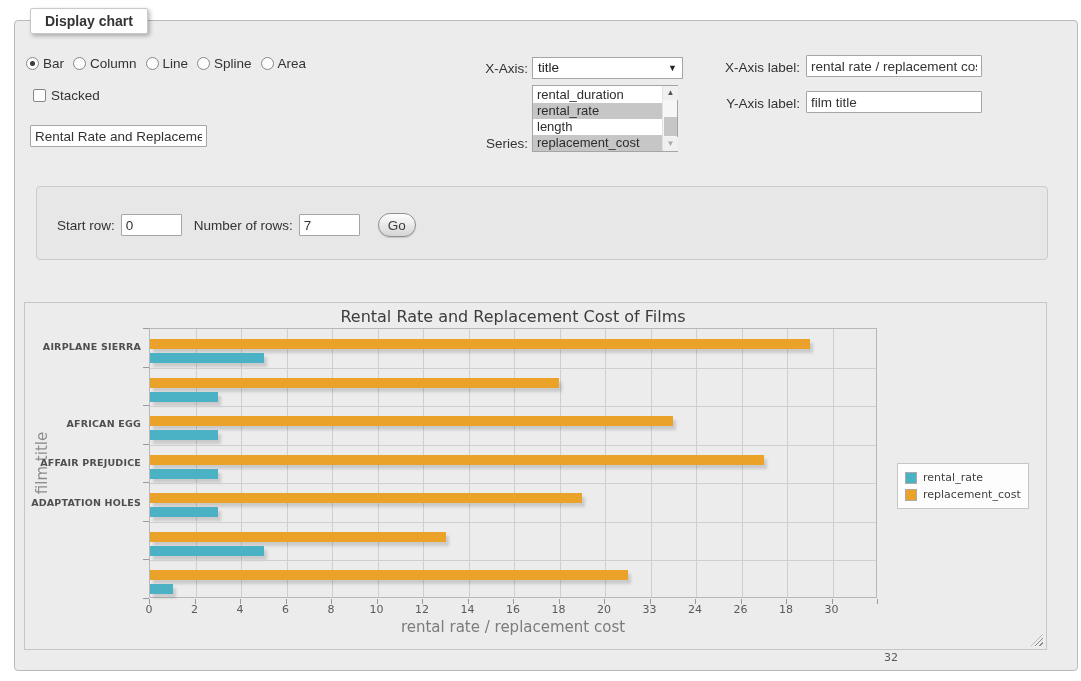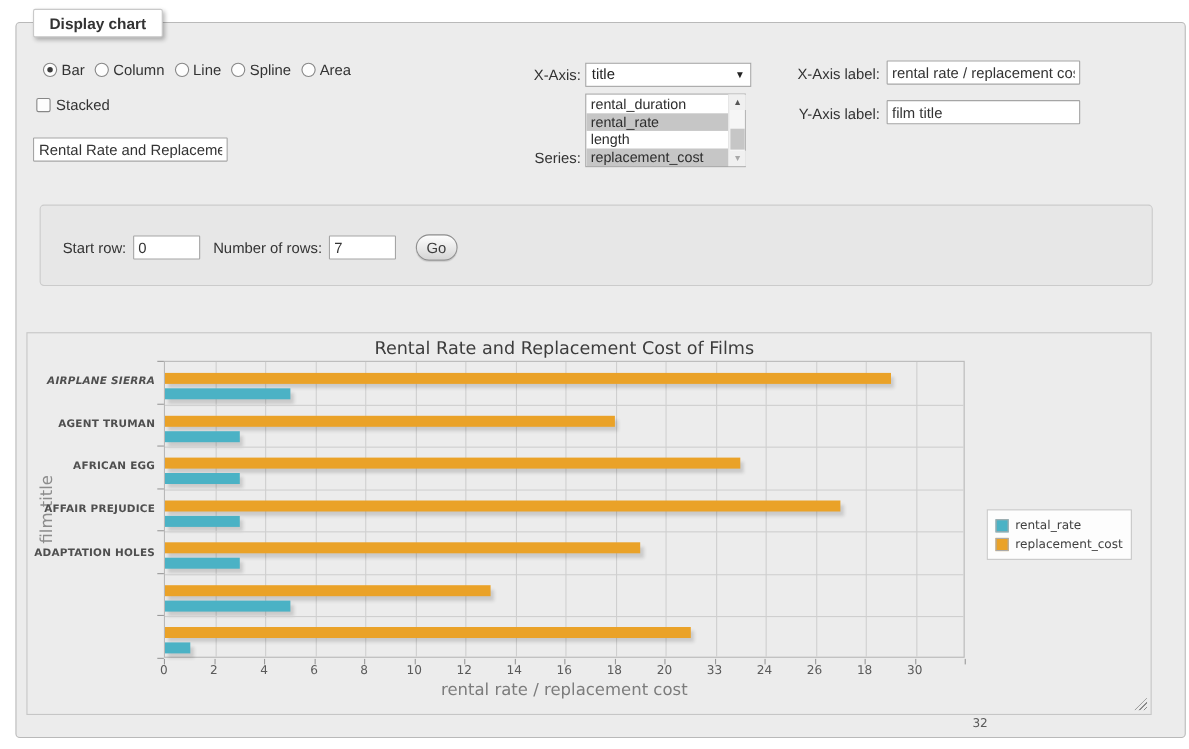--- a/index.html
+++ b/index.html
@@ -9,21 +9,21 @@
 
   
   #fieldset { left:14px; top:20px; width:1064px; height:651px;
               background:#ececec; border:1px solid #b9b9b9; border-radius:4px; }
   #fieldset-legend { left:30px; top:8px; background:#fff; border:1px solid #c9c9c9;
               border-radius:2px; padding:4px 14px; font-size:14px; font-weight:bold;
               color:#333; box-shadow:2px 2px 4px rgba(0,0,0,0.28); z-index:5; }
 
   
   .ui-label { font-size:13.5px; color:#333; }
-  #chart-type-group { left:39px; top:56px; display:flex; align-items:center; }
+  #chart-type-group { left:26px; top:56px; display:flex; align-items:center; }
   .radio-item { display:flex; align-items:center; margin-right:9px; cursor:default; }
   .radio { width:13px; height:13px; border:1px solid #878787; border-radius:50%;
            background:#fdfdfd; margin-right:4px; position:relative; }
   .radio.sel::after { content:''; position:absolute; left:3px; top:3px; width:5px; height:5px;
            border-radius:50%; background:#3b3b3b; }
   .lbl { font-size:13.5px; color:#333; }
 
   #stacked-row { left:33px; top:88px; display:flex; align-items:center; }
   .checkbox { width:13px; height:13px; border:1px solid #878787; background:#fdfdfd;
               margin-right:5px; border-radius:2px; }
@@ -249,23 +249,22 @@
     <div class="xtick" style="left: 655px;">24</div>
     <div class="xtickmark" style="left: 715.5px;"></div>
     <div class="xtick" style="left: 700.5px;">26</div>
     <div class="xtickmark" style="left: 761px;"></div>
     <div class="xtick" style="left: 746px;">18</div>
     <div class="xtickmark" style="left: 806.5px;"></div>
     <div class="xtick" style="left: 791.5px;">30</div>
     <div class="xtickmark" style="left: 852px;"></div>
     <div class="xtick" style="left: 851px; margin-top: 48px;">32</div>
     <div class="ytickmark" style="top: 25px;"></div>
-    <div class="cat" style="top: 25px; height: 38.5714px; line-height: 38.5714px; font-style: italic;">AIRPLANE SIERRA</div>
+    <div class="cat" style="top: 25px; height: 38.5714px; line-height: 38.5714px;">AIRPLANE SIERRA</div>
     <div class="ytickmark" style="top: 63.5714px;"></div>
-    <div class="cat" style="top: 63.5714px; height: 38.5714px; line-height: 38.5714px;">AGENT TRUMAN</div>
     <div class="ytickmark" style="top: 102.143px;"></div>
     <div class="cat" style="top: 102.143px; height: 38.5714px; line-height: 38.5714px;">AFRICAN EGG</div>
     <div class="ytickmark" style="top: 140.714px;"></div>
     <div class="cat" style="top: 140.714px; height: 38.5714px; line-height: 38.5714px;">AFFAIR PREJUDICE</div>
     <div class="ytickmark" style="top: 179.286px;"></div>
     <div class="cat" style="top: 181px; height: 38.5714px; line-height: 38.5714px;">ADAPTATION HOLES</div>
     <div class="ytickmark" style="top: 217.857px;"></div>
     <div class="ytickmark" style="top: 256.429px;"></div>
     <div class="ytickmark" style="top: 295px;"></div>
   </div>

